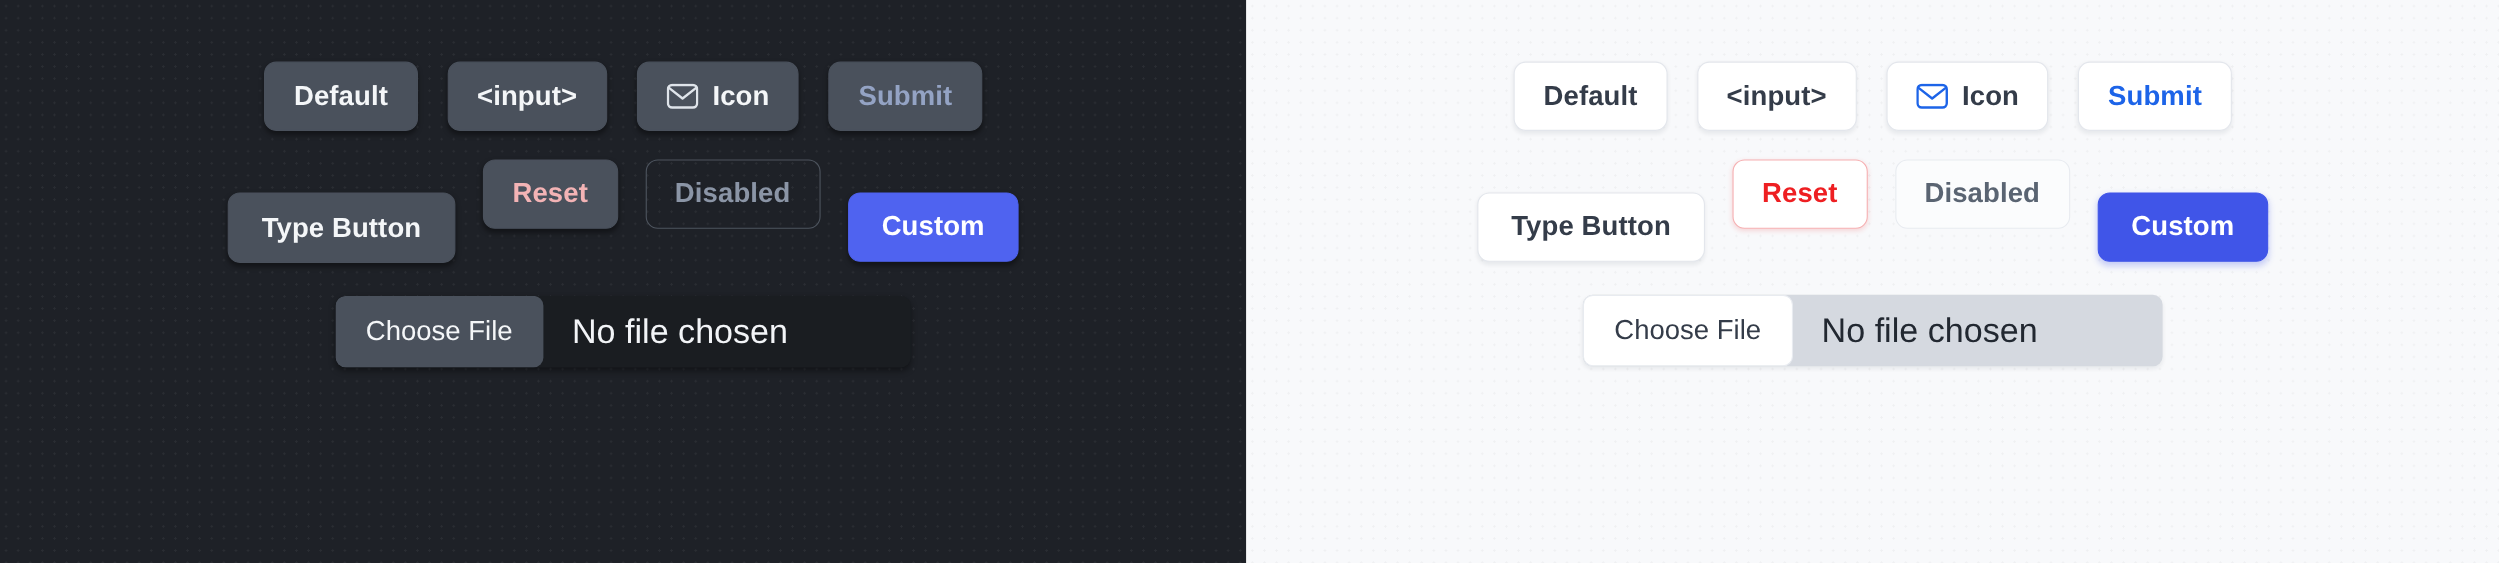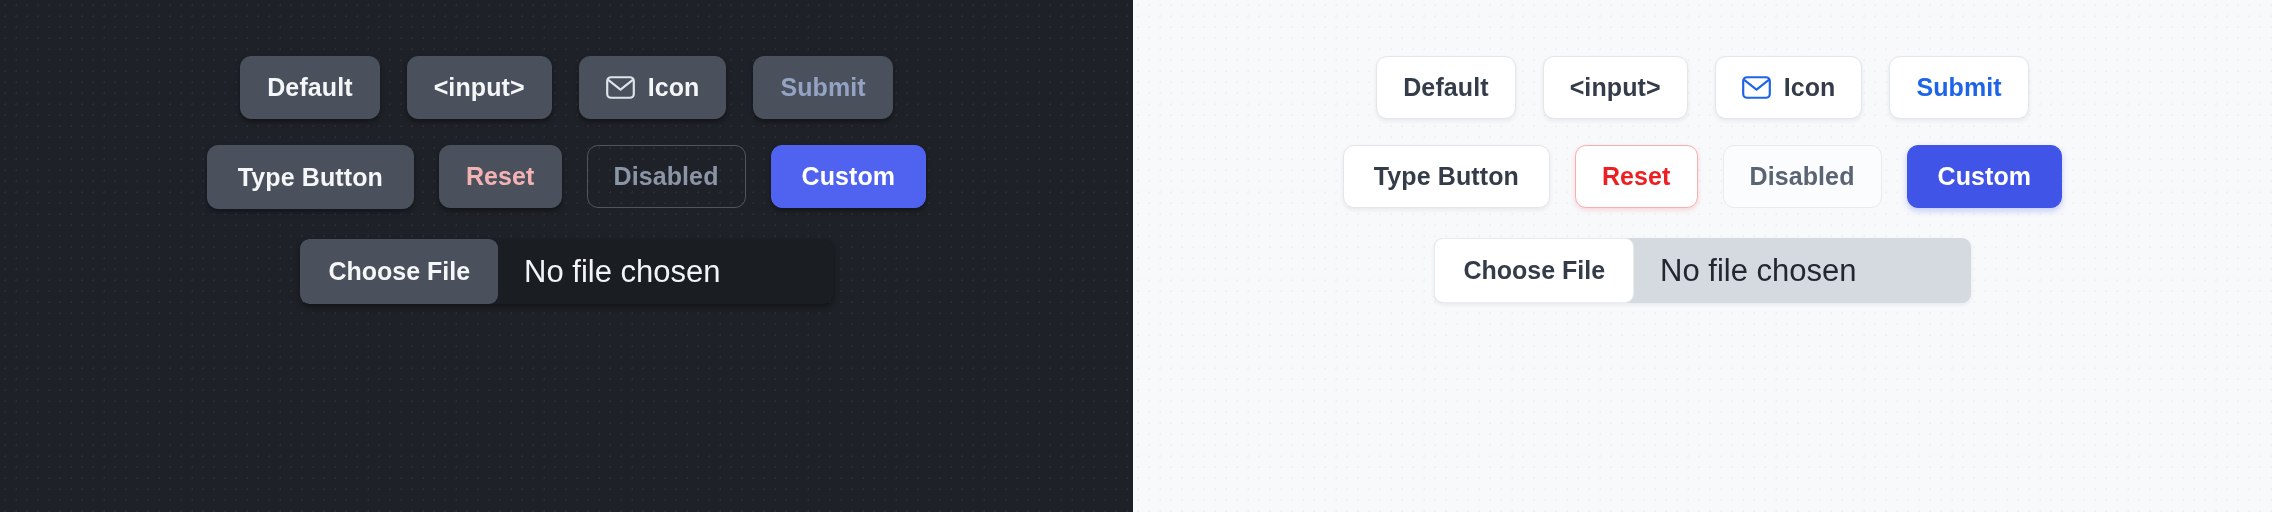--- a/index.html
+++ b/index.html
@@ -40,21 +40,21 @@
     padding:0 26px;
     border-radius:11px;
     border:1px solid transparent;
     font-size:25px;
     font-weight:bold;
     letter-spacing:.1px;
     white-space:nowrap;
     cursor:pointer;
     user-select:none;
   }
-  .btn.wide{padding:16px 30px;}
+  .btn.wide{padding:16px 30px;margin-top:30px;}
 
   
   .pane-dark .btn{
     background:#4a515c;
     color:#f4f6f8;
     border-color:#4a515c;
     box-shadow:0 3px 5px rgba(0,0,0,.38);
   }
   .pane-dark .btn-submit{color:#94a3c4;}
   .pane-dark .btn-reset{color:#f3b3b5;}
@@ -111,21 +111,21 @@
     display:inline-flex;align-items:stretch;
     height:65px;
     border-radius:9px;
     overflow:hidden;
     cursor:pointer;
   }
   .file .file-btn{
     box-sizing:border-box;
     display:flex;align-items:center;justify-content:center;
     padding:0 28px;
-    font-size:25px;font-weight:bold;white-space:nowrap;
+    font-size:25px;font-weight:normal;white-space:nowrap;
     border-radius:9px;
   }
   .file .file-name{
     box-sizing:border-box;
     display:flex;align-items:center;
     padding:0 26px 0 26px;
     font-size:31px;font-weight:normal;white-space:nowrap;
   }
   .pane-dark .file{background:#1a1d21;box-shadow:0 3px 6px rgba(0,0,0,.40);}
   .pane-dark .file .file-btn{background:#4a515c;color:#f4f6f8;}

